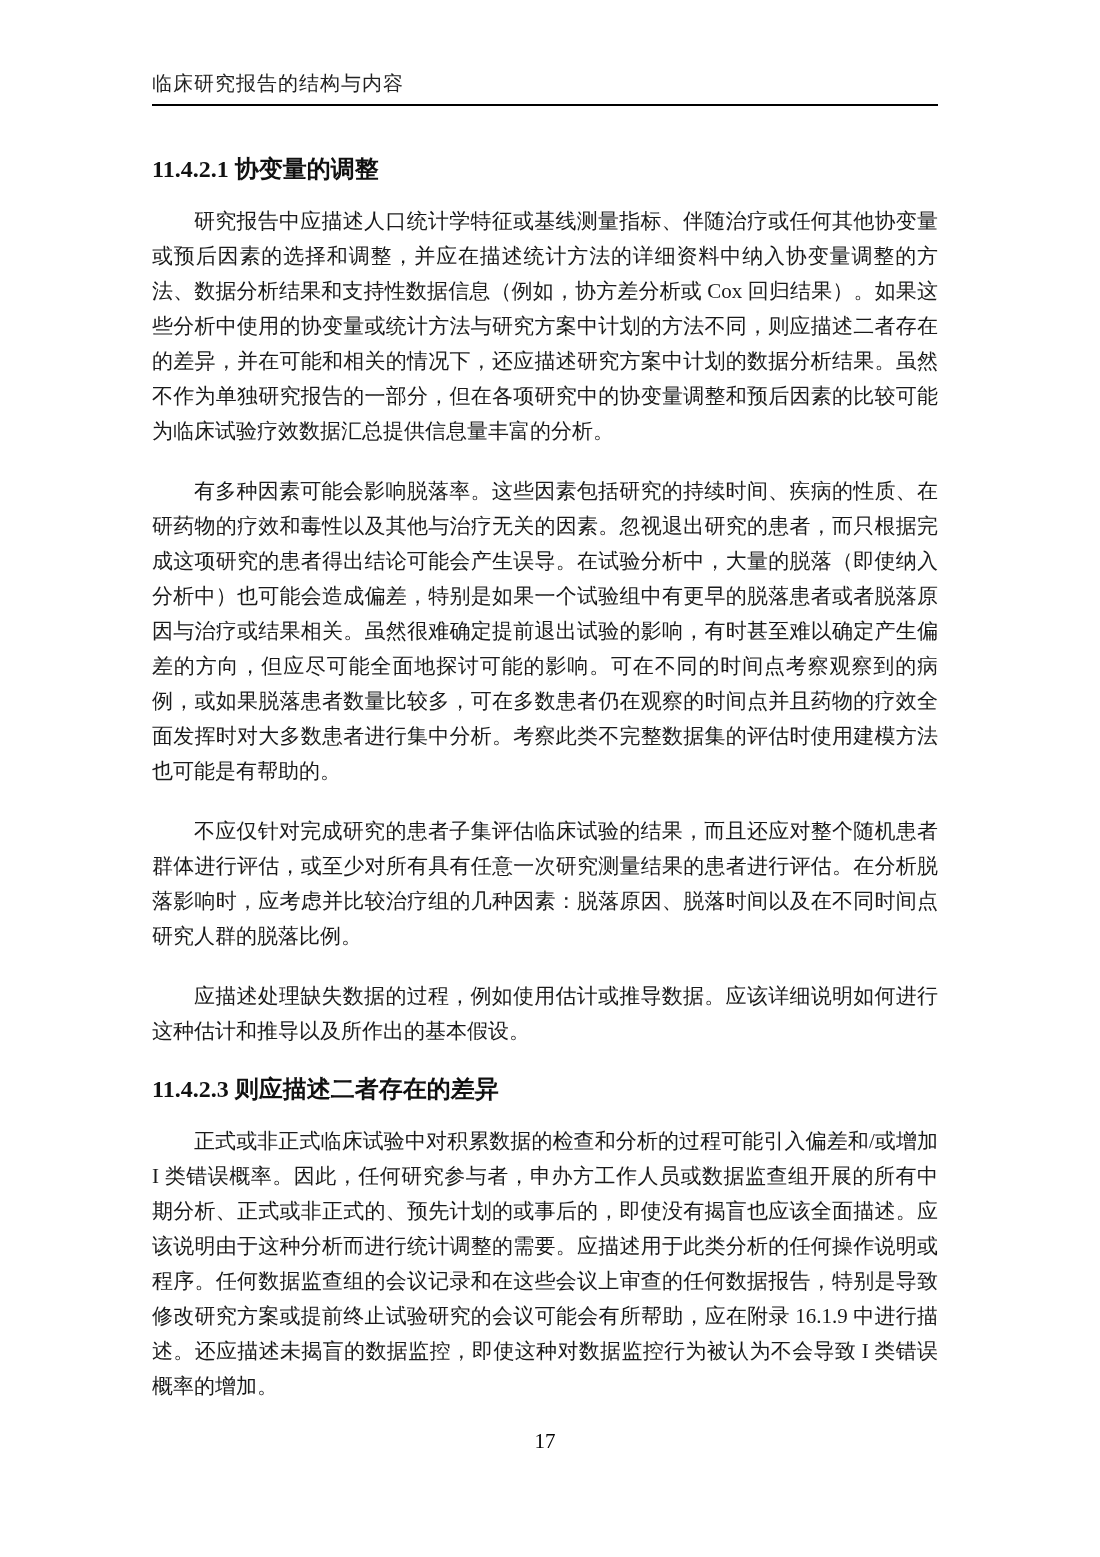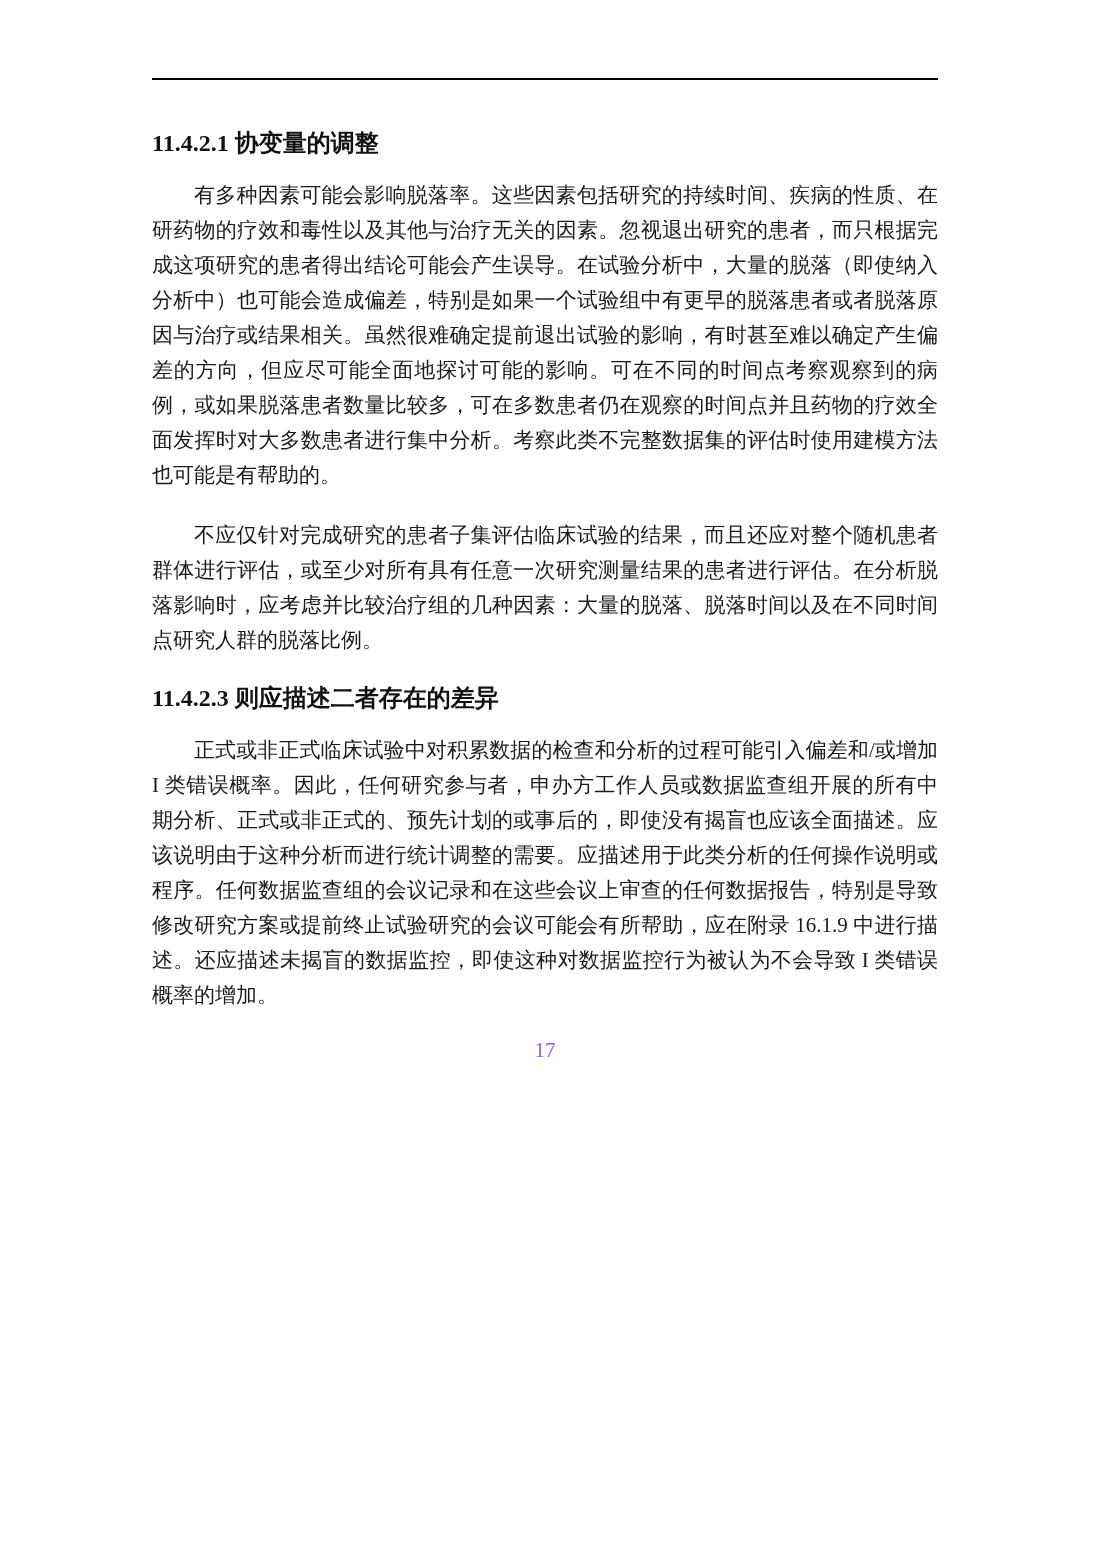--- a/index.html
+++ b/index.html
@@ -48,34 +48,37 @@
     line-height: 35px;
     text-align: justify;
     text-indent: 2em;
     margin: 0 0 25px 0;
     color: #1a1a1a;
   }
   .page-footer {
     margin-top: 12px;
     text-align: center;
     font-size: 21px;
-    color: #8b5cf6;
+    color: #000000;
   }
 </style>
 </head>
 <body>
 
 <div class="page">
   <div class="inner">
 
+    <div class="running-header">临床研究报告的结构与内容</div>
     <hr class="header-rule">
 
     <h2 class="section-heading">11.4.2.1 协变量的调整</h2>
+    <p class="body-para">研究报告中应描述人口统计学特征或基线测量指标、伴随治疗或任何其他协变量或预后因素的选择和调整，并应在描述统计方法的详细资料中纳入协变量调整的方法、数据分析结果和支持性数据信息（例如，协方差分析或 Cox 回归结果）。如果这些分析中使用的协变量或统计方法与研究方案中计划的方法不同，则应描述二者存在的差异，并在可能和相关的情况下，还应描述研究方案中计划的数据分析结果。虽然不作为单独研究报告的一部分，但在各项研究中的协变量调整和预后因素的比较可能为临床试验疗效数据汇总提供信息量丰富的分析。</p>
 
     <p class="body-para">有多种因素可能会影响脱落率。这些因素包括研究的持续时间、疾病的性质、在研药物的疗效和毒性以及其他与治疗无关的因素。忽视退出研究的患者，而只根据完成这项研究的患者得出结论可能会产生误导。在试验分析中，大量的脱落（即使纳入分析中）也可能会造成偏差，特别是如果一个试验组中有更早的脱落患者或者脱落原因与治疗或结果相关。虽然很难确定提前退出试验的影响，有时甚至难以确定产生偏差的方向，但应尽可能全面地探讨可能的影响。可在不同的时间点考察观察到的病例，或如果脱落患者数量比较多，可在多数患者仍在观察的时间点并且药物的疗效全面发挥时对大多数患者进行集中分析。考察此类不完整数据集的评估时使用建模方法也可能是有帮助的。</p>
-    <p class="body-para">不应仅针对完成研究的患者子集评估临床试验的结果，而且还应对整个随机患者群体进行评估，或至少对所有具有任意一次研究测量结果的患者进行评估。在分析脱落影响时，应考虑并比较治疗组的几种因素：大量的脱落、脱落时间以及在不同时间点研究人群的脱落比例。</p>
+    <p class="body-para">不应仅针对完成研究的患者子集评估临床试验的结果，而且还应对整个随机患者群体进行评估，或至少对所有具有任意一次研究测量结果的患者进行评估。在分析脱落影响时，应考虑并比较治疗组的几种因素：脱落原因、脱落时间以及在不同时间点研究人群的脱落比例。</p>
+    <p class="body-para">应描述处理缺失数据的过程，例如使用估计或推导数据。应该详细说明如何进行这种估计和推导以及所作出的基本假设。</p>
 
     <h2 class="section-heading">11.4.2.3 则应描述二者存在的差异</h2>
     <p class="body-para">正式或非正式临床试验中对积累数据的检查和分析的过程可能引入偏差和/或增加 I 类错误概率。因此，任何研究参与者，申办方工作人员或数据监查组开展的所有中期分析、正式或非正式的、预先计划的或事后的，即使没有揭盲也应该全面描述。应该说明由于这种分析而进行统计调整的需要。应描述用于此类分析的任何操作说明或程序。任何数据监查组的会议记录和在这些会议上审查的任何数据报告，特别是导致修改研究方案或提前终止试验研究的会议可能会有所帮助，应在附录 16.1.9 中进行描述。还应描述未揭盲的数据监控，即使这种对数据监控行为被认为不会导致 I 类错误概率的增加。</p>
 
     <div class="page-footer">17</div>
   </div>
 </div>
 
 </body></html>

